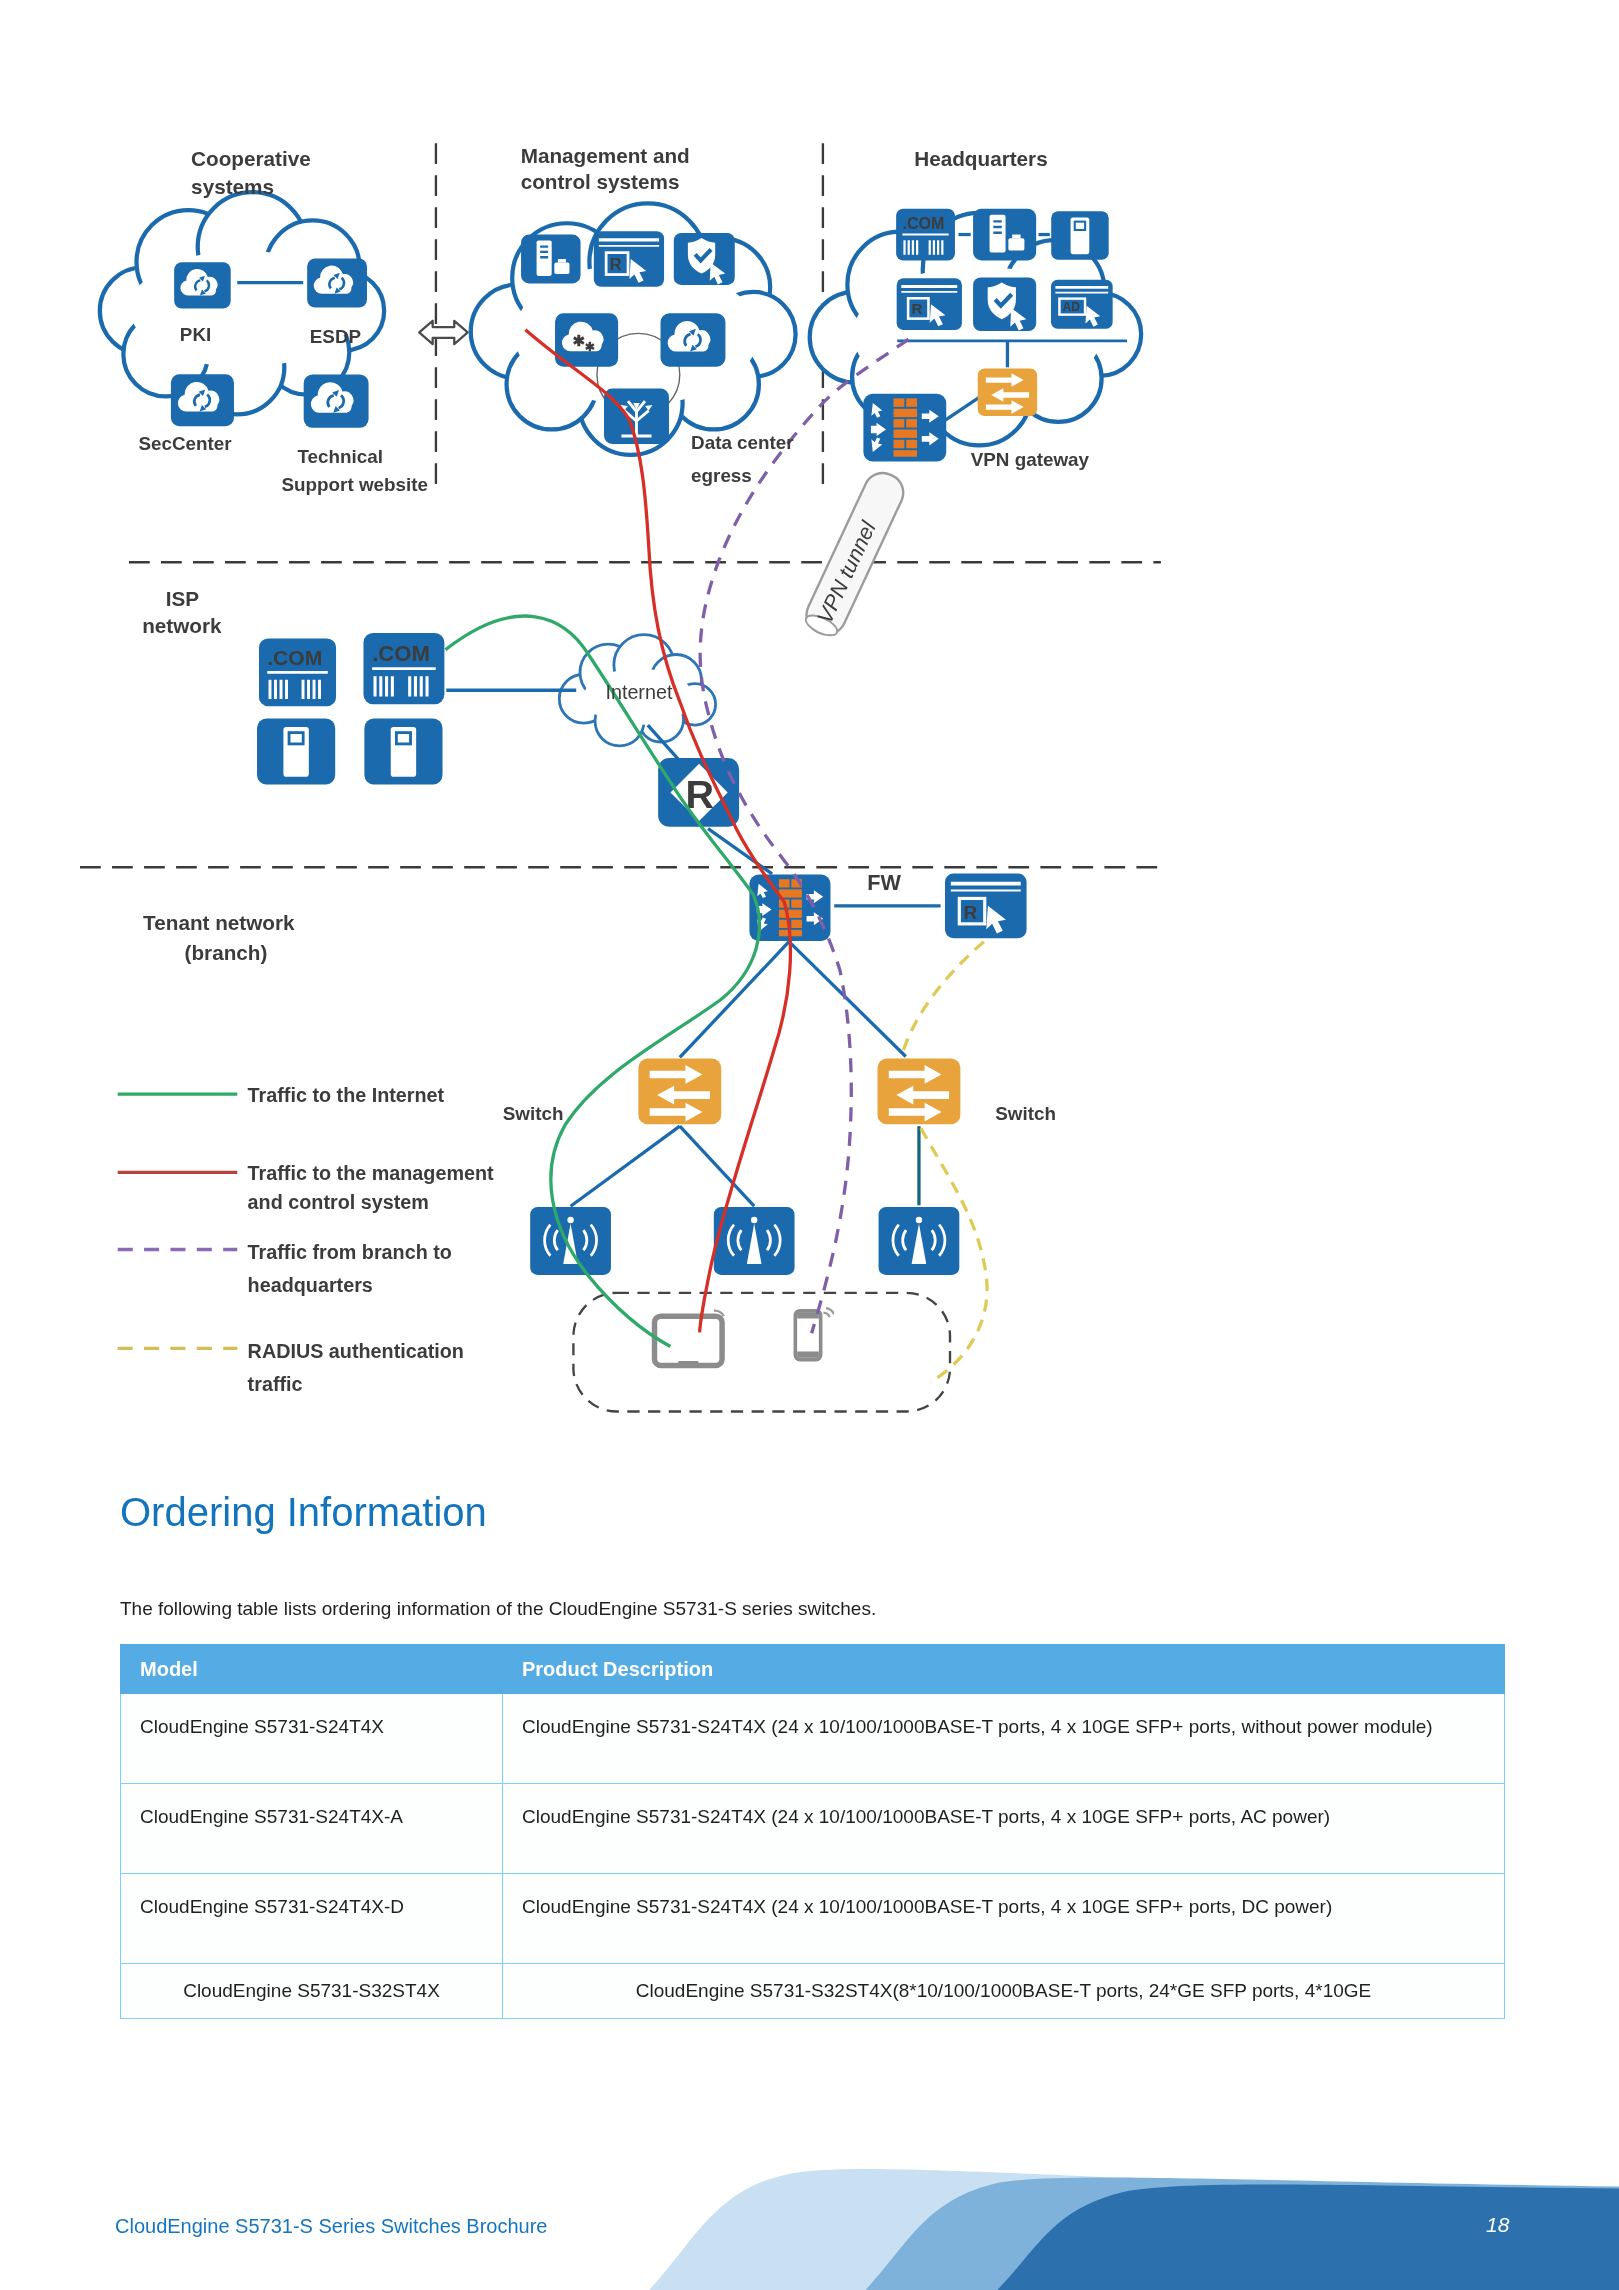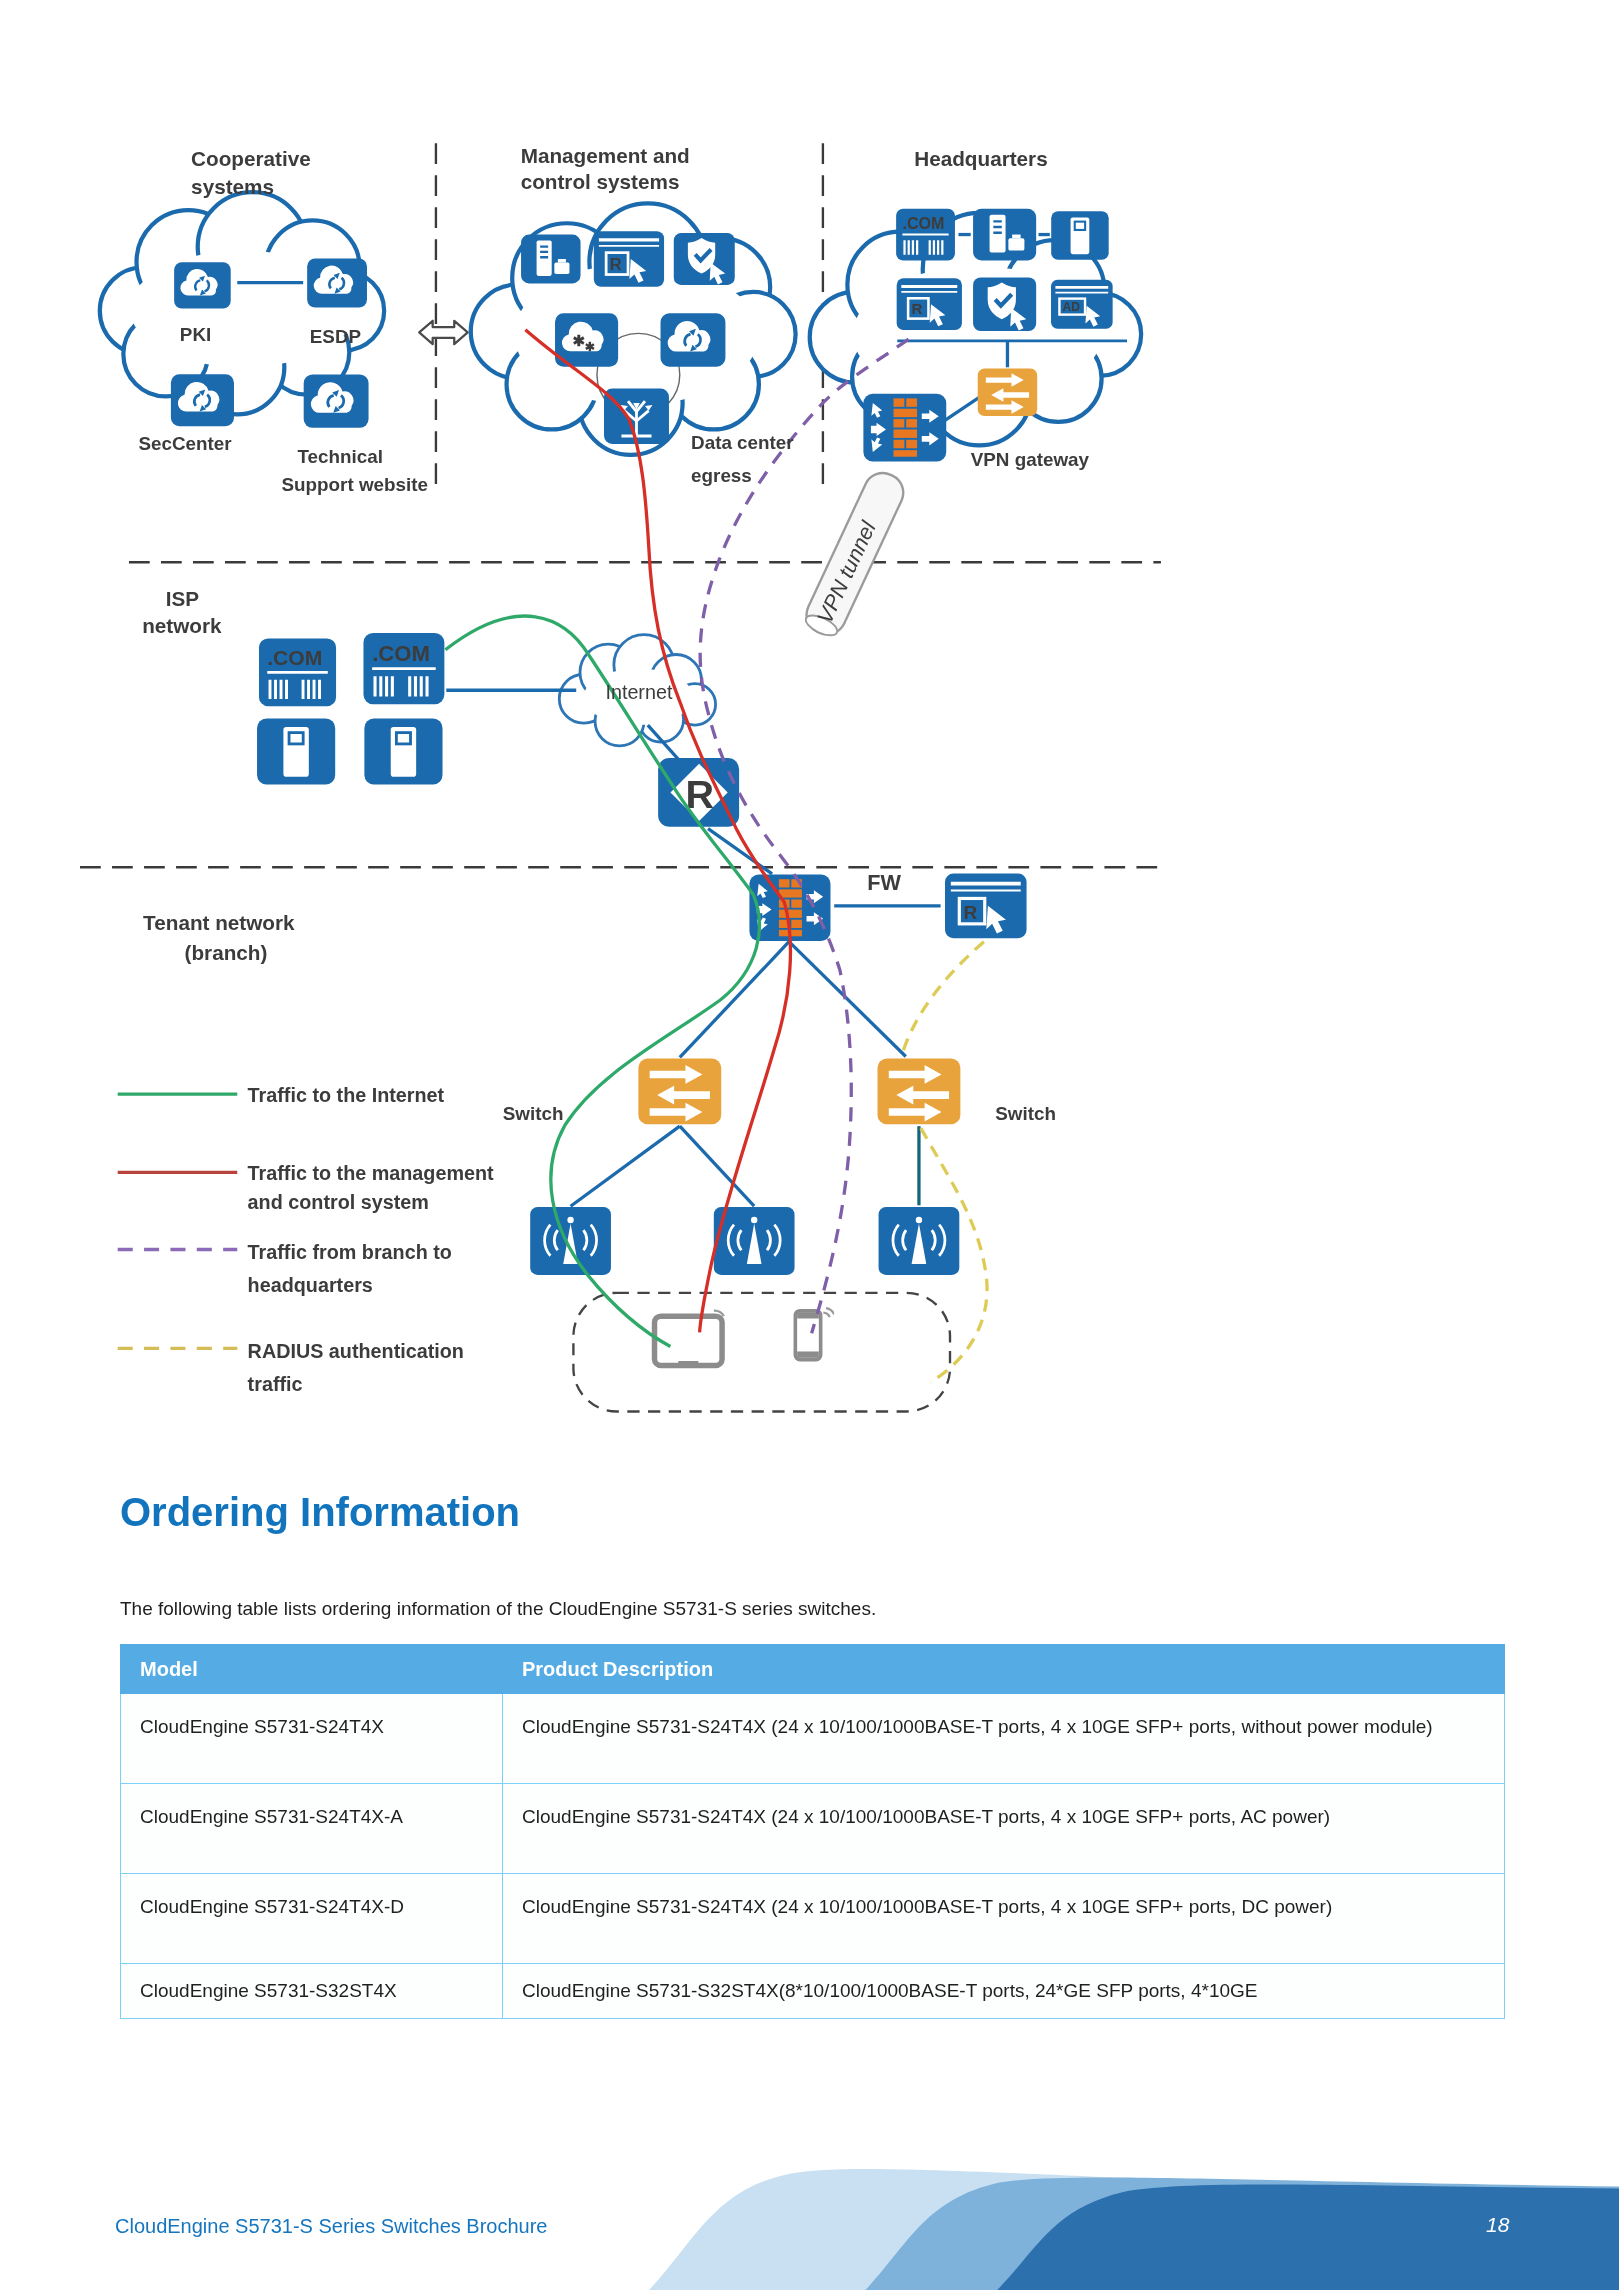--- a/index.html
+++ b/index.html
@@ -4,31 +4,31 @@
 <style>
   * { margin:0; padding:0; box-sizing:border-box; }
   html,body { background:#fff; }
   .page { position:relative; width:1620px; height:2291px; background:#ffffff;
           font-family:"Liberation Sans", sans-serif; overflow:hidden; }
   .diagram { position:absolute; left:0; top:0; }
   .diagram text { font-family:"Liberation Sans", sans-serif; fill:#3c3c3c; }
   .zone-label { font-size:22px; font-weight:600; }
   .node-label { font-size:20px; font-weight:600; }
   .legend-label { font-size:21px; font-weight:600; }
-  .sec-title { position:absolute; left:120px; top:1490px; font-size:40px; font-weight:bold; color:#1274bd; }
+  .sec-title { position:absolute; left:120px; top:1490px; font-size:40px; font-weight:normal; color:#1274bd; }
   .sec-intro { position:absolute; left:120px; top:1598px; font-size:19px; color:#1f1f1f; }
   .order-table { position:absolute; left:120px; top:1644px; width:1384px; border-collapse:collapse; table-layout:fixed;padding-left:40px; }
   .order-table .c1 { width:382px; }
   .order-table .c2 { width:1002px; }
   .order-table th { background:#55ace4; color:#ffffff; text-align:left; font-size:20px; font-weight:bold;
                     height:49px; padding:0 0 0 19px; border:1.9px solid #55ace4; }
   .order-table td { border:1.9px solid #7ed0f6; font-size:19px; color:#1f1f1f; vertical-align:top;
                     padding:19px 19px 0 19px; line-height:28px; background:#fdfefe; }
   .order-table tr.r1 td, .order-table tr.r2 td, .order-table tr.r3 td, .order-table tr.r4 td { height:90px; }
-  .order-table tr.r5 td { height:55px; padding-top:13px; }
+  .order-table tr.r5 td { height:55px; padding-top:13px;text-align:center; }
   .footer-wave { position:absolute; left:0; top:2164px; }
   .footer-title { position:absolute; left:115px; top:2215px; font-size:20px; color:#1576bf; }
   .page-num { position:absolute; left:1486px; top:2213px; font-size:21px; color:#ffffff;font-style:italic; }
 </style>
 </head>
 <body>
 
 <div class="page">
 
 <svg class="diagram" width="1224" height="1469" viewBox="0 0 1300 1560">

